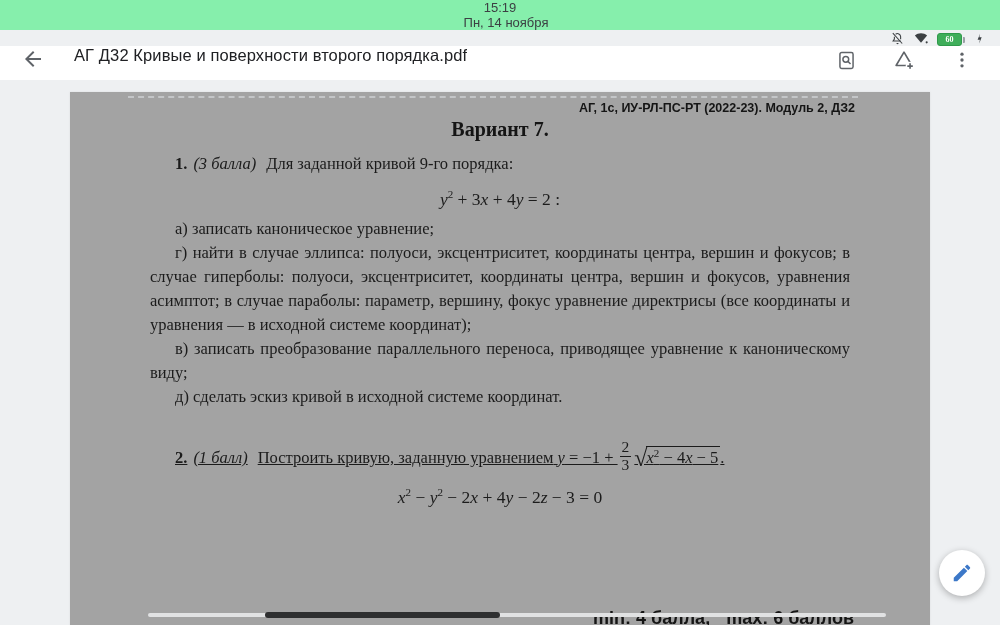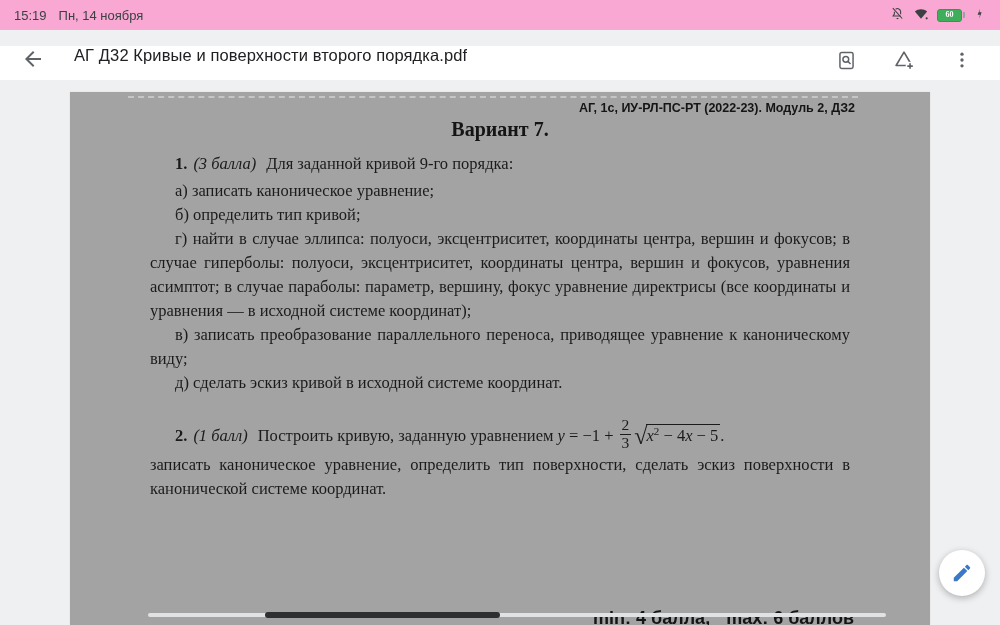--- a/index.html
+++ b/index.html
@@ -4,22 +4,22 @@
 <style>
   * { box-sizing: border-box; }
   html,body { margin:0; padding:0; }
   body {
     width:1000px; height:625px; position:relative; overflow:hidden;
     background:#eef0f2; font-family:"Liberation Sans", sans-serif;
   }
 
   
   .statusbar {
-    position:absolute; top:0; left:0; right:0; height:30px; background:#f9a8d4;
-    display:flex; align-items:center; padding:0 14px; color:#3c4043; font-size:13px;
+    position:absolute; top:0; left:0; right:0; height:30px; background:#86efac;
+    display:flex; align-items:center; padding:0 14px; color:#3c4043; font-size:13px;flex-direction:column;
   }
   .statusbar .time { font-weight:500; }
   .statusbar .date { margin-left:12px; }
   .status-icons { margin-left:auto; display:flex; align-items:center; gap:8px; }
   .battery { display:flex; align-items:center;font-family:Liberation Serif, serif; }
   .batt-body { width:25px; height:13px; background:#3fae5a; border-radius:3px;
     display:flex; align-items:center; justify-content:center; border:1px solid #2f9a4b; }
   .batt-text { font-size:8px; line-height:1; color:#ffffff; font-weight:bold; }
   .batt-nub { width:2px; height:6px; background:#9aa0a6; border-radius:0 1px 1px 0; margin-left:1px; }
 
@@ -52,21 +52,21 @@
   .phead { text-indent:25px; }
   .pnum { font-weight:bold; }
   .pts { font-style:italic; margin:0 10px 0 6px; }
   .math i { font-style:italic; font-family:"Liberation Serif", serif; }
   .equation { text-align:center; text-indent:0; line-height:26px; font-size:17.5px; }
   .eq1 { margin:5px 0; }
   .eq3 { margin:6px 0; }
   sup { font-size:11px; }
   .p1head { margin-top:2px; }
   .items { margin-top:3px; }
-  .p2head { margin-top:22px; }
+  .p2head { margin-top:30px;text-decoration:underline; }
   .p3head { margin-top:13px; }
   .outro { margin-top:2px; text-indent:0; }
 
   .frac { display:inline-block; vertical-align:-42%; text-align:center;
     line-height:1.08; font-size:15.5px; margin:0 3px 0 2px; text-indent:0; }
   .frac .fnum, .frac .fden { display:block; padding:0 2px; }
   .frac .fden { border-top:1.3px solid #1b1b1b; }
   .rootsym { font-size:24px; line-height:1; vertical-align:-3px; margin-right:-2px; }
   .radicand { border-top:1.5px solid #1b1b1b; padding:1px 2px 0 1px; }
 
@@ -154,34 +154,38 @@
   <div class="page">
     <div class="cutline"></div>
     <div class="docheader">АГ, 1с, ИУ-РЛ-ПС-РТ (2022-23). Модуль 2, ДЗ2</div>
     <div class="variant">Вариант 7.</div>
 
     <div class="docbody">
 
       <div class="phead p1head">
         <span class="pnum">1.</span><span class="pts math">(3 балла)</span><span>Для заданной кривой 9-го порядка:</span>
       </div>
+      <div class="equation eq1 math">
+        <i>y</i><sup>2</sup><span> + 3</span><i>x</i><span> + 4</span><i>y</i><span> = 2 :</span>
+      </div>
       <div class="items">
         <div class="para">а) записать каноническое уравнение;</div>
-        <div class="para">б) определить тип кривой;</div>
         <div class="para">г) найти в случае эллипса: полуоси, эксцентриситет, координаты центра, вершин и фокусов; в случае гиперболы: полуоси, эксцентриситет, координаты центра, вершин и фокусов, уравнения асимптот; в случае параболы: параметр, вершину, фокус уравнение директрисы (все координаты и уравнения — в исходной системе координат);</div>
         <div class="para">в) записать преобразование параллельного переноса, приводящее уравнение к каноническому виду;</div>
         <div class="para">д) сделать эскиз кривой в исходной системе координат.</div>
       </div>
 
       <div class="phead p2head math">
         <span class="pnum">2.</span><span class="pts">(1 балл)</span><span>Построить кривую, заданную уравнением</span>
         <i>y</i><span> = −1 + </span><span class="frac"><span class="fnum">2</span><span class="fden">3</span></span><span class="rootsym">√</span><span class="radicand"><i>x</i><sup>2</sup><span> − 4</span><i>x</i><span> − 5</span></span><span>.</span>
       </div>
 
-      <div class="para outro">записать каноническое уравнение, определить тип поверхности, сделать эскиз поверхности в канонической системе координат.</div>
+      <div class="equation eq3 math">
+        <i>x</i><sup>2</sup><span> − </span><i>y</i><sup>2</sup><span> − 2</span><i>x</i><span> + 4</span><i>y</i><span> − 2</span><i>z</i><span> − 3 = 0</span>
+      </div>
 
     </div>
 
     <div class="docfooter">
       <span class="fmin">min: 4 балла,</span><span class="fmax">max: 6 баллов</span>
     </div>
   </div>
 
   <div class="hscroll" style="top:533px;">
     <div class="hthumb"></div>

